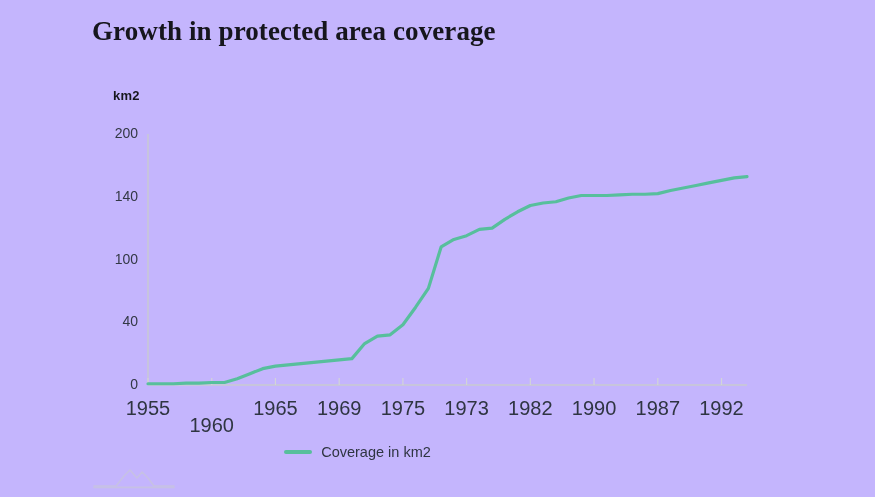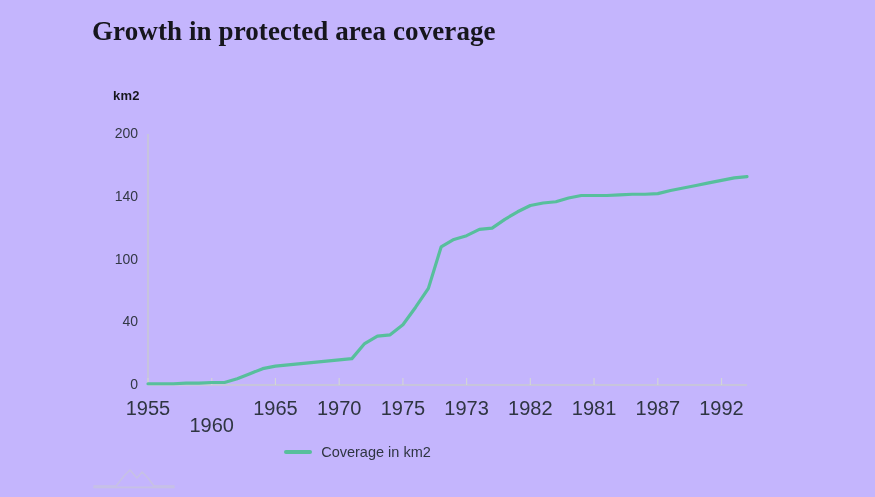--- a/index.html
+++ b/index.html
@@ -147,25 +147,25 @@
       <div class="y-tick-label" style="left: 102px; top: 376px;">0</div>
       <div class="y-tick-label" style="left: 102px; top: 313.25px;">40</div>
       <div class="y-tick-label" style="left: 102px; top: 250.5px;">100</div>
       <div class="y-tick-label" style="left: 102px; top: 187.75px;">140</div>
       <div class="y-tick-label" style="left: 102px; top: 125px;">200</div>
     </div>
   <div id="x-tick-labels">
       <div class="x-tick-label" style="left: 123px; top: 397px;">1955</div>
       <div class="x-tick-label" style="left: 186.723px; top: 414px;">1960</div>
       <div class="x-tick-label" style="left: 250.447px; top: 397px;">1965</div>
-      <div class="x-tick-label" style="left: 314.17px; top: 397px;">1970</div>
+      <div class="x-tick-label" style="left: 314.17px; top: 397px;">1969</div>
       <div class="x-tick-label" style="left: 377.894px; top: 397px;">1975</div>
       <div class="x-tick-label" style="left: 441.617px; top: 397px;">1973</div>
       <div class="x-tick-label" style="left: 505.34px; top: 397px;">1982</div>
-      <div class="x-tick-label" style="left: 569.064px; top: 397px;">1981</div>
+      <div class="x-tick-label" style="left: 569.064px; top: 397px;">1990</div>
       <div class="x-tick-label" style="left: 632.787px; top: 397px;">1987</div>
       <div class="x-tick-label" style="left: 696.511px; top: 397px;">1992</div>
     </div>
 
   <div id="legend">
     <div id="legend-item">
       <span id="legend-swatch" style="background: rgb(87, 191, 156);"></span>
       <span id="legend-label">Coverage in km2</span>
     </div>
   </div>

